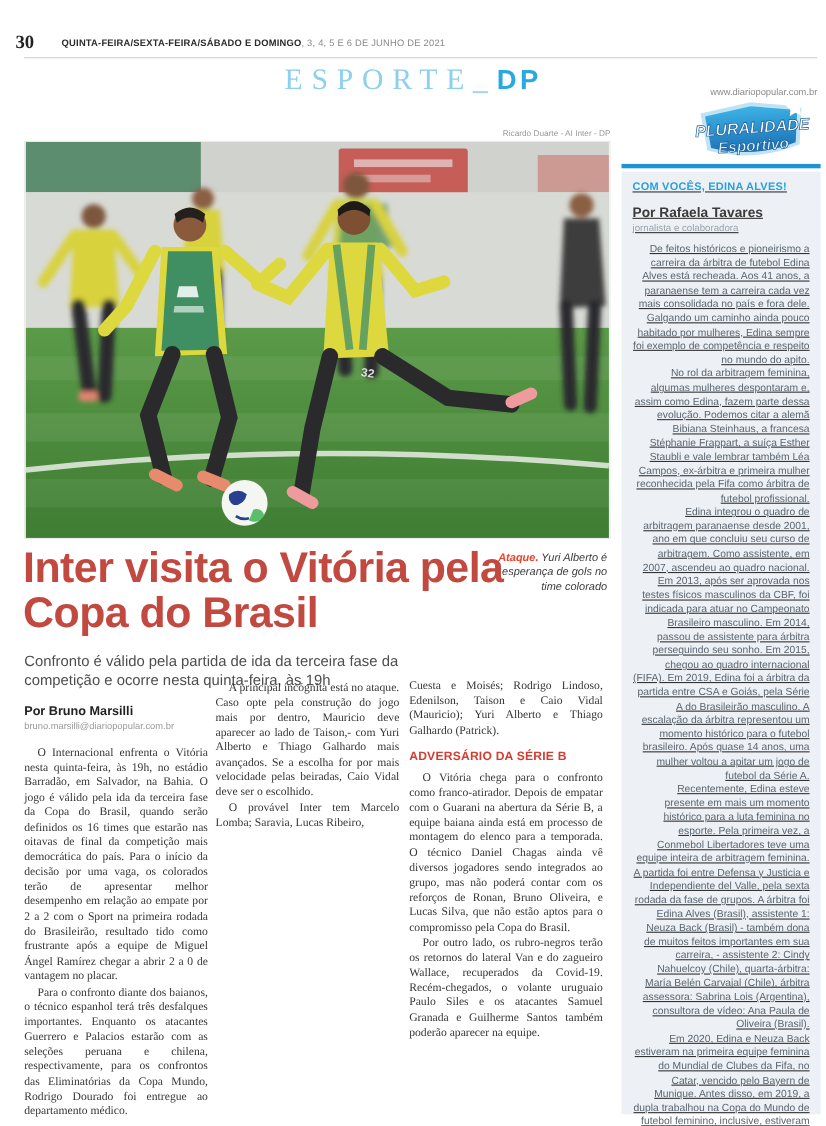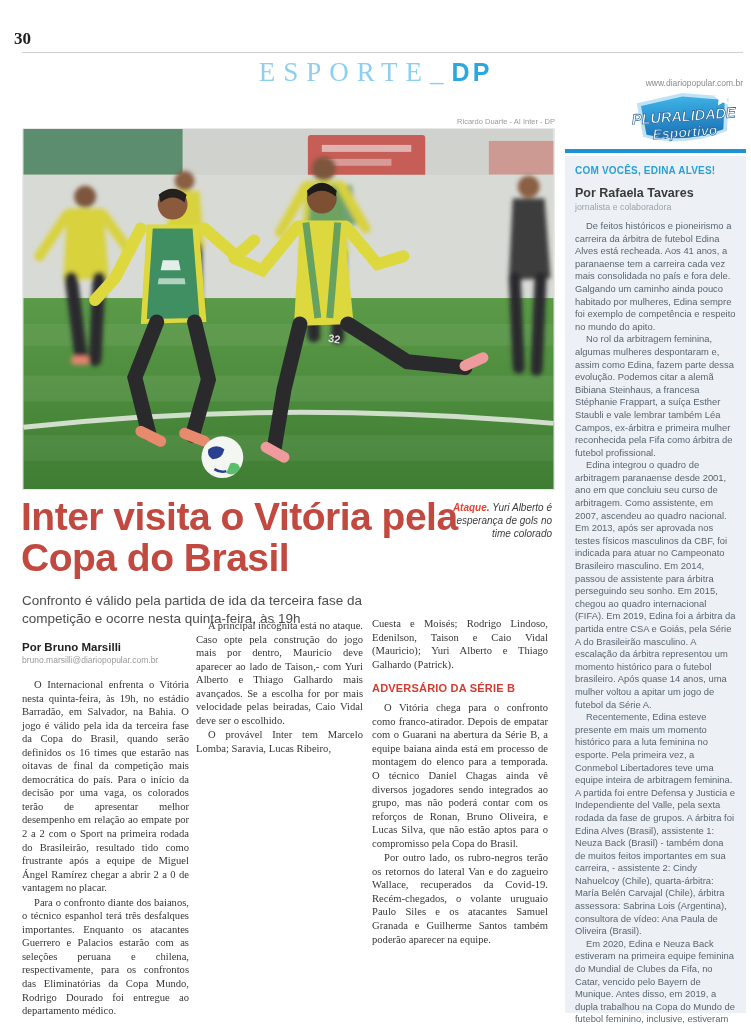--- a/index.html
+++ b/index.html
@@ -37,34 +37,37 @@
   .col p.ind{text-indent:12px;}
   .col p + p{margin-top:1px;}
   .subhead{font-family:"Liberation Sans",sans-serif;font-size:11px;font-weight:bold;color:#d63b2f;
            letter-spacing:.2px;margin:10px 0 6px 0;text-align:left;}
   .pullquote{margin-top:30px;}
   .pq-dash{width:22px;height:4px;background:#e8845b;margin-bottom:10px;}
   .pq-text{font-family:"Liberation Serif",serif;font-size:15px;line-height:1.38;color:#3f3f3f;text-align:left;}
   .dp-mark{color:#6ec0e8;font-weight:bold;font-family:"Liberation Sans",sans-serif;font-size:8.5px;}
 
   
-  .sidebar-bg{background:#edf1f5;box-sizing:border-box;padding:9px 10px 10px 10px;}
+  .sidebar-bg{background:#edf1f5;box-sizing:border-box;padding:9px 10px 10px 10px;text-decoration:underline;}
   .sb-heading{font-size:10px;font-weight:bold;color:#29a0d8;letter-spacing:.2px;margin-bottom:10px;}
   .sb-author{font-size:12.5px;font-weight:bold;color:#3a3a3a;}
   .sb-role{font-size:8.8px;color:#9aa3ab;margin-top:2px;margin-bottom:8px;}
   .sb-body{font-size:9.4px;line-height:1.34;color:#5a6570;text-align:left;}
-  .sb-body p{margin:0;text-indent:11px;}
+  .sb-body p{margin:0;text-indent:11px;text-align:right;}
   .blue-bar{background:#1e93d2;}
 </style>
 </head>
 <body>
 
 <div id="page">
 
   <div class="abs page-num" style="left:14px;top:29px;">30</div>
+  <div class="abs dateline" style="left:56px;top:34px;">
+    <span class="b">QUINTA-FEIRA/SEXTA-FEIRA/SÁBADO E DOMINGO</span><span class="r">, 3, 4, 5 E 6 DE JUNHO DE 2021</span>
+  </div>
   <div class="abs website" style="right:8px;top:34px;width:200px;margin-top:44px;">www.diariopopular.com.br</div>
   <div class="abs hrule" style="left:22px;right:8px;top:52px;"></div>
 
   <div class="abs section-title" style="top:57px;left:0;">
     <span class="lt">ESPORTE_</span><span class="bd">DP</span>
   </div>
 
   <svg class="abs" style="left:620px;top:90px;" width="128" height="58" viewBox="0 0 128 58">
     <defs>
       <linearGradient id="shieldg" x1="0" y1="0" x2="0" y2="1">

